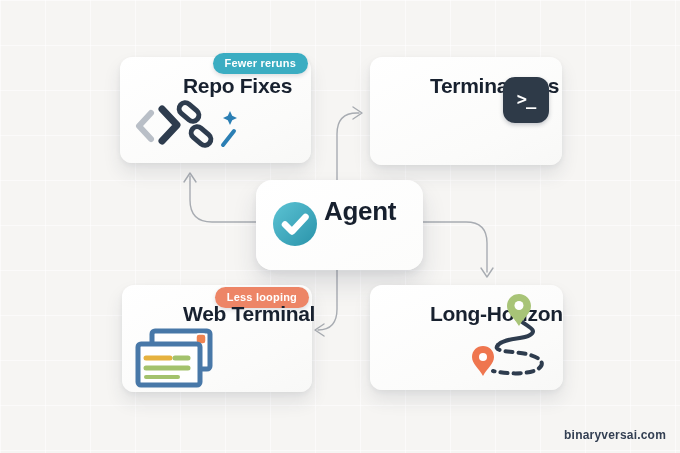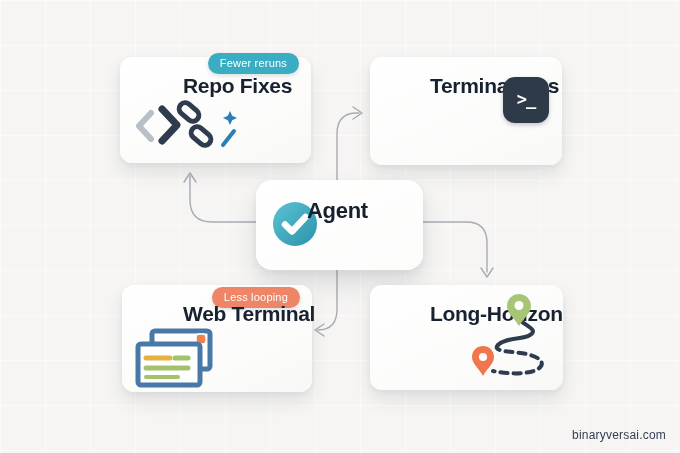--- a/index.html
+++ b/index.html
@@ -26,58 +26,58 @@
   .card-terminal{left:370px;top:57px;width:192px;height:108px;}
   .card-web{left:122px;top:285px;width:190px;height:107px;}
   .card-long{left:370px;top:285px;width:193px;height:105px;}
   .card-title{
     position:absolute;left:19px;top:17px;
     font-size:21px;font-weight:700;color:#18212f;letter-spacing:-0.3px;
     white-space:nowrap;
     margin-left:44px;
   }
   .badge{
-    position:absolute;top:-4px;right:12px;
-    color:#ffffff;font-size:11px;font-weight:400;letter-spacing:0.2px;
+    position:absolute;top:-4px;right:3px;
+    color:#ffffff;font-size:11px;font-weight:700;letter-spacing:0.2px;
     padding:4px 12px 5px;border-radius:999px;
     box-shadow:0 2px 4px rgba(40,50,70,0.15);
     white-space:nowrap;
   }
   .badge-teal{background:#3badc2;}
   .badge-salmon{background:#ed8566;margin-top:6px;}
   .center-node{
     position:absolute;left:256px;top:180px;width:167px;height:90px;
     background:linear-gradient(155deg,#ffffff 0%,#fcfcfb 100%);
     border-radius:16px;
     box-shadow:0 14px 24px rgba(40,50,70,0.13), 0 3px 7px rgba(40,50,70,0.07);
   }
   .center-icon{position:absolute;left:16px;top:21px;width:46px;height:46px;}
   .center-text{
-    position:absolute;left:51px;top:18px;
-    font-size:22px;font-weight:700;color:#17202e;line-height:26px;letter-spacing:-0.3px;
+    position:absolute;left:68px;top:18px;
+    font-size:26px;font-weight:700;color:#17202e;line-height:26px;letter-spacing:-0.3px;
   }
   .icon-block{position:absolute;}
   .repo-icon{left:10px;top:43px;width:112px;height:60px;}
   .web-icon{left:12px;top:43px;width:84px;height:61px;}
   .terminal-box{
     position:absolute;right:13px;top:20px;width:46px;height:46px;
     background:#2e3a48;border-radius:12px;
     display:flex;align-items:center;justify-content:center;
     box-shadow:0 2px 4px rgba(30,40,60,0.25);
   }
   .terminal-glyph{
     font-family:"DejaVu Sans Mono",monospace;
     font-size:17px;font-weight:700;color:#ffffff;letter-spacing:-1px;
     transform:translateY(-1px);
   }
   .route-icon{position:absolute;left:0;top:0;width:193px;height:105px;pointer-events:none;}
   .connector-layer{position:absolute;left:0;top:0;width:680px;height:453px;pointer-events:none;}
   .watermark{
     position:absolute;right:14px;bottom:11px;
-    font-size:12px;font-weight:400;color:#333f52;letter-spacing:0.2px;margin-top:8px;
+    font-size:12px;font-weight:700;color:#333f52;letter-spacing:0.2px;margin-top:8px;
   }
 </style>
 </head>
 <body>
 
 <div class="canvas">
 
   <svg class="connector-layer" viewBox="0 0 680 453" fill="none">
     <g stroke="#a8acb2" stroke-width="1.4" stroke-linecap="round" stroke-linejoin="round">
 

